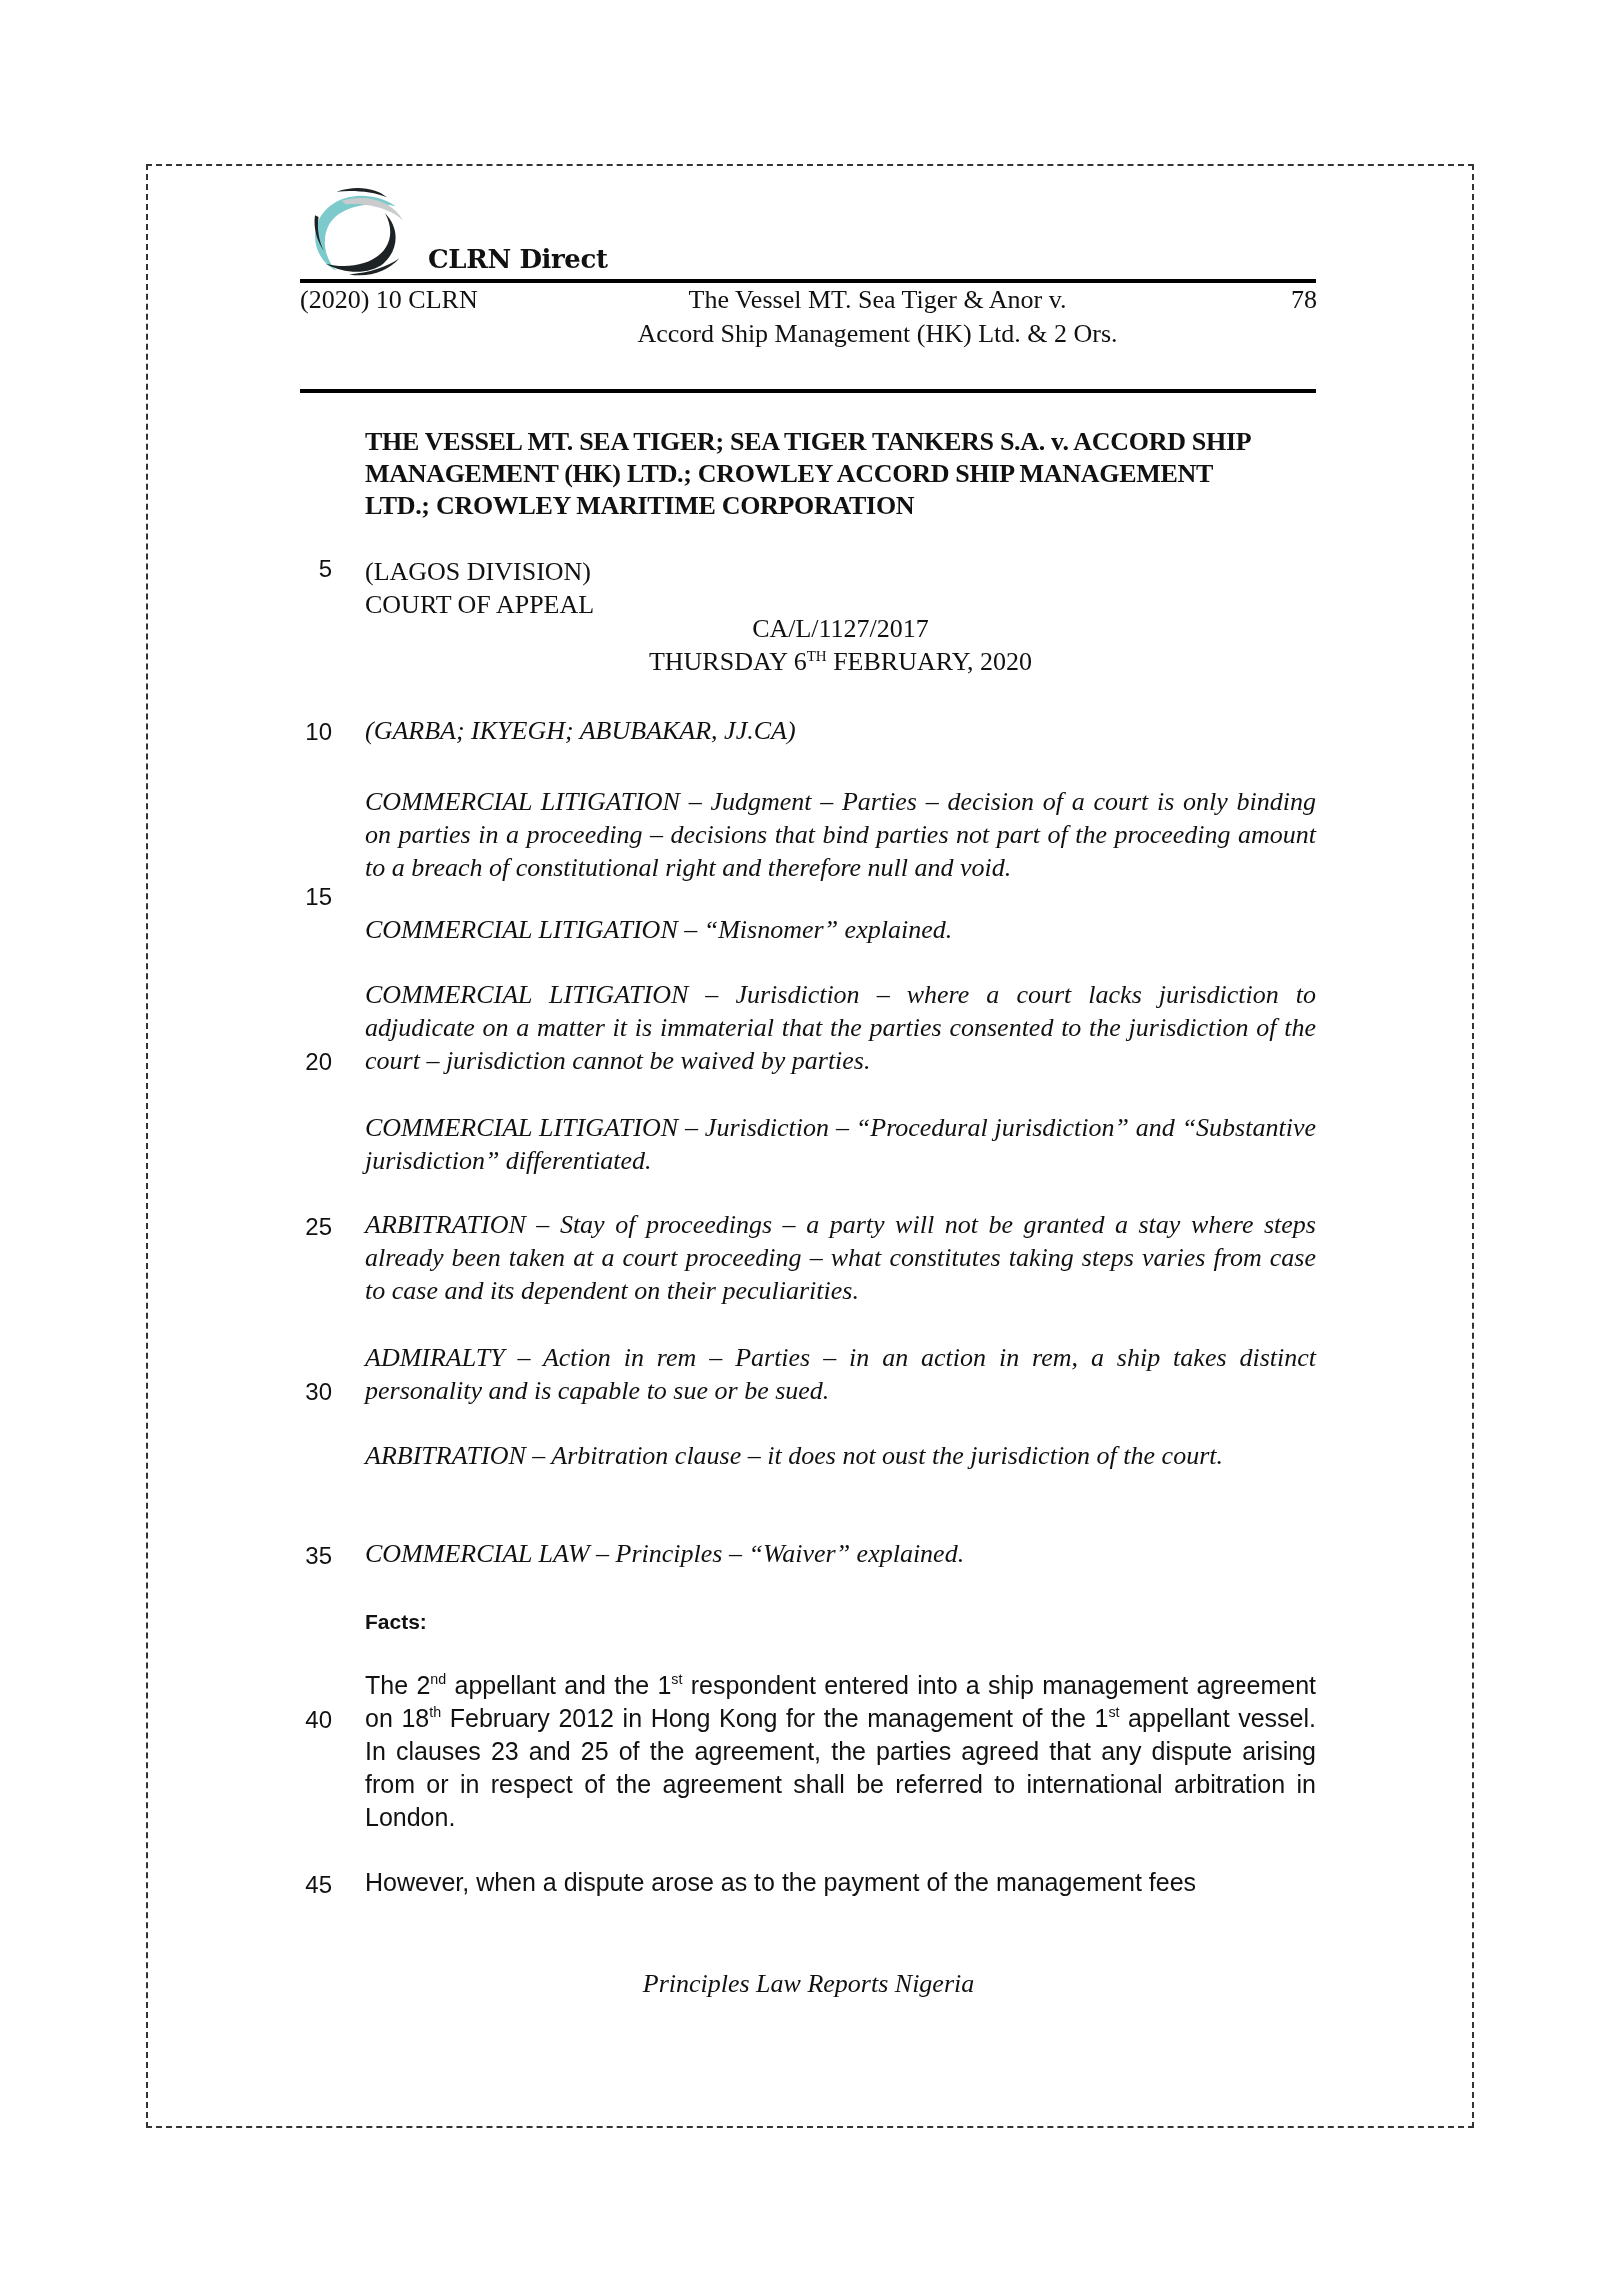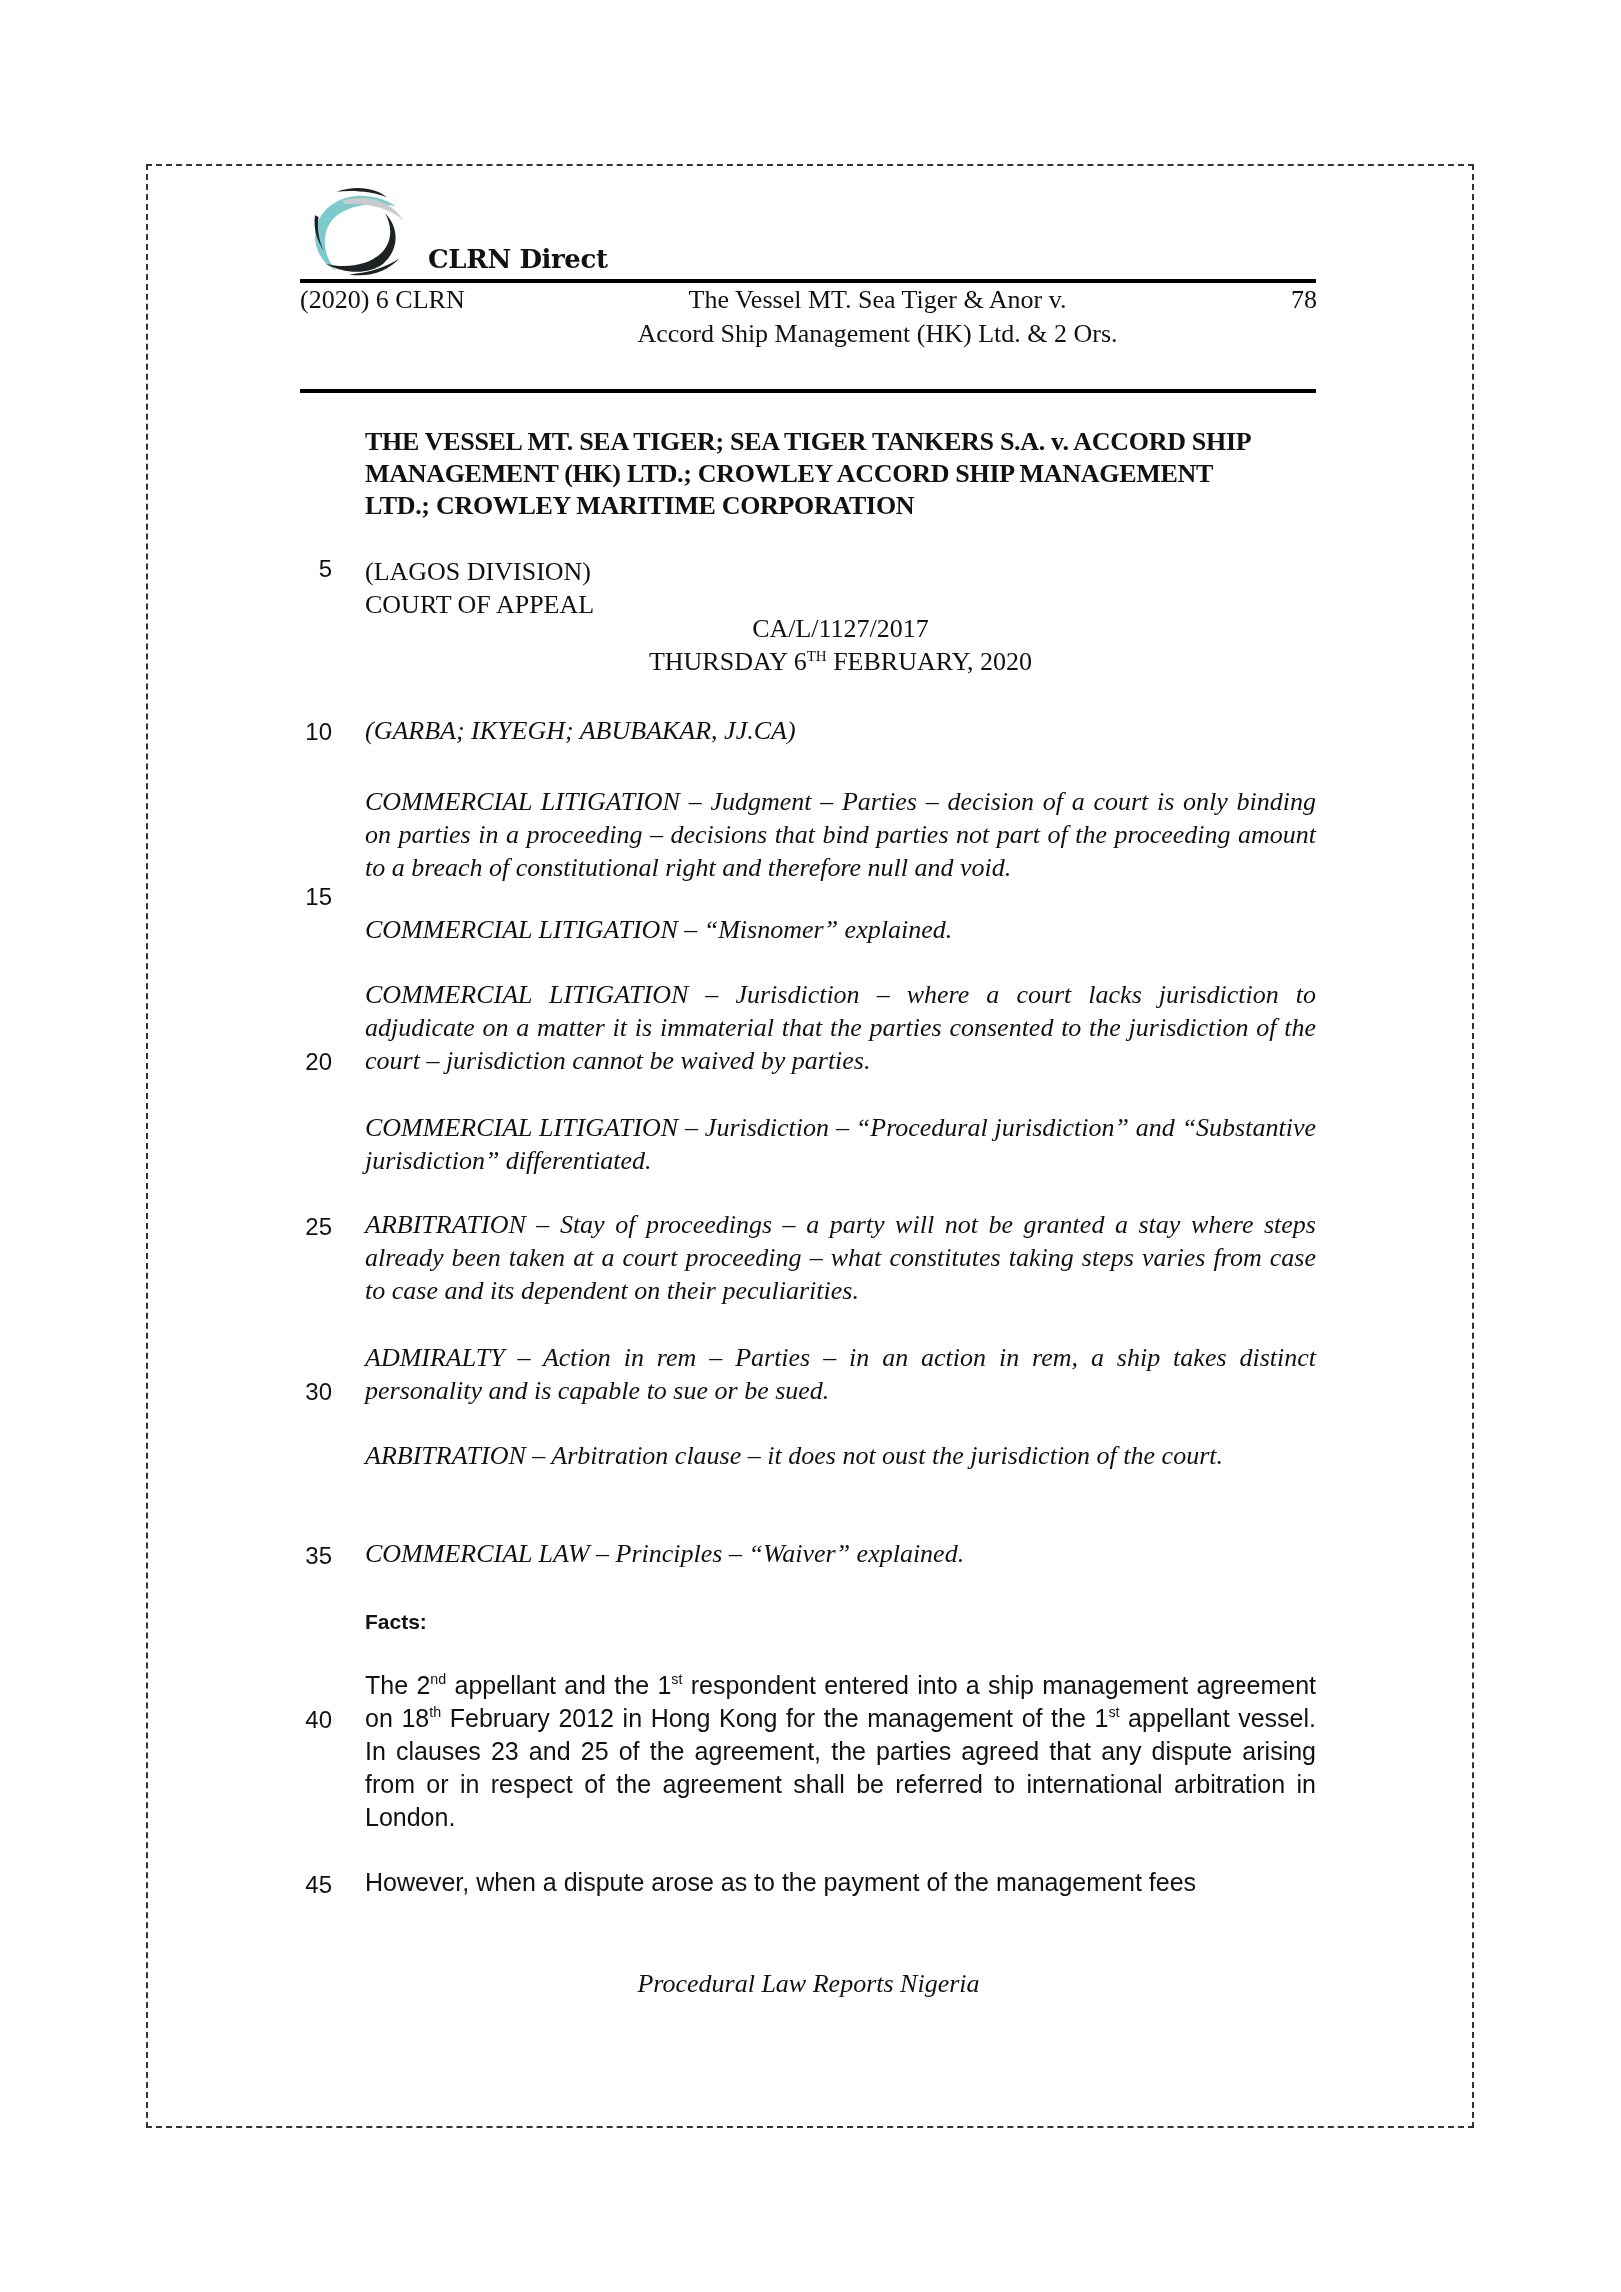--- a/index.html
+++ b/index.html
@@ -55,21 +55,21 @@
   <path d="M34 12 C 56 4, 78 8, 90 18 C 74 12, 54 10, 34 12 Z" fill="#1d2325"></path>
   <path d="M88 36 C 104 52, 104 76, 86 92 C 70 104, 44 104, 22 92 C 44 98, 72 94, 86 78 C 96 66, 96 50, 88 36 Z" fill="#1d2325"></path>
   <path d="M10 38 C 8 52, 12 66, 20 78 C 14 66, 12 52, 14 40 Z" fill="#1d2325"></path>
   <path d="M48 104 C 70 108, 92 100, 104 86 C 90 96, 70 102, 48 104 Z" fill="#1d2325"></path>
 </svg>
 
 <div class="brand">CLRN Direct</div>
 
 <div class="rule rule1"></div>
 
-<div class="hdr hdr-left">(2020) 6 CLRN</div>
+<div class="hdr hdr-left">(2020) 10 CLRN</div>
 <div class="hdr hdr-center">
   <div>The Vessel  MT. Sea Tiger &amp; Anor v.</div>
   <div>Accord Ship Management (HK) Ltd. &amp; 2 Ors.</div>
 </div>
 <div class="hdr hdr-right">78</div>
 
 <div class="rule rule2"></div>
 
 <div class="block serif title">
   <div>THE VESSEL MT. SEA TIGER; SEA TIGER TANKERS S.A. v. ACCORD SHIP</div>
@@ -107,14 +107,14 @@
 <div class="lineno" style="top:553px">5</div>
 <div class="lineno" style="top:716px">10</div>
 <div class="lineno" style="top:881px">15</div>
 <div class="lineno" style="top:1046px">20</div>
 <div class="lineno" style="top:1211px">25</div>
 <div class="lineno" style="top:1376px">30</div>
 <div class="lineno" style="top:1540px">35</div>
 <div class="lineno" style="top:1704px">40</div>
 <div class="lineno" style="top:1869px">45</div>
 
-<div class="footer">Procedural Law Reports Nigeria</div>
+<div class="footer">Principles Law Reports Nigeria</div>
 
 
 </body></html>

